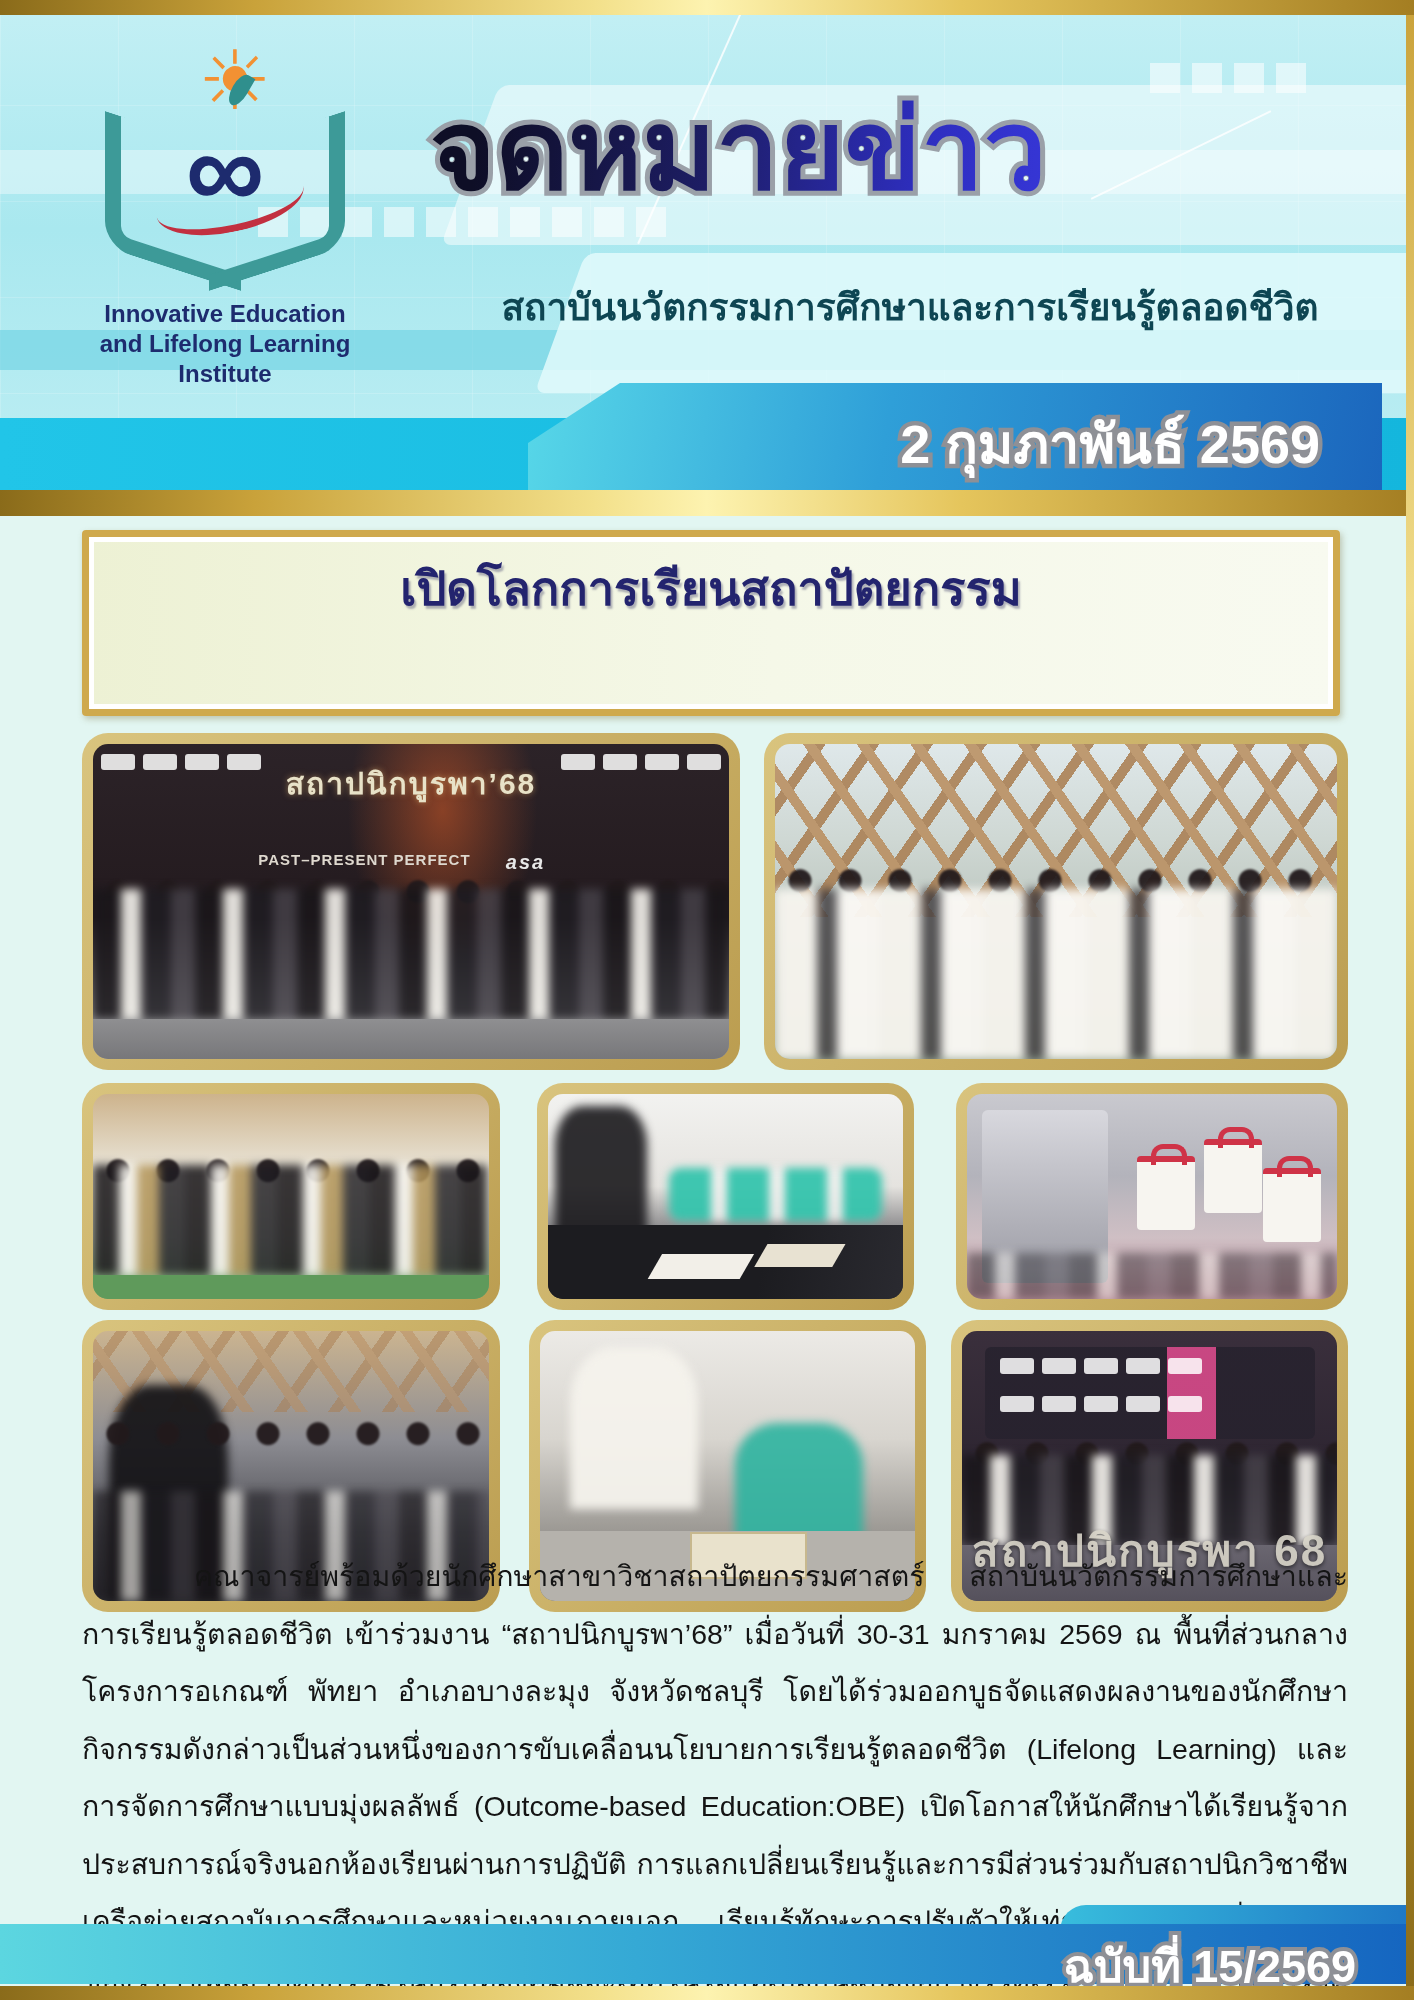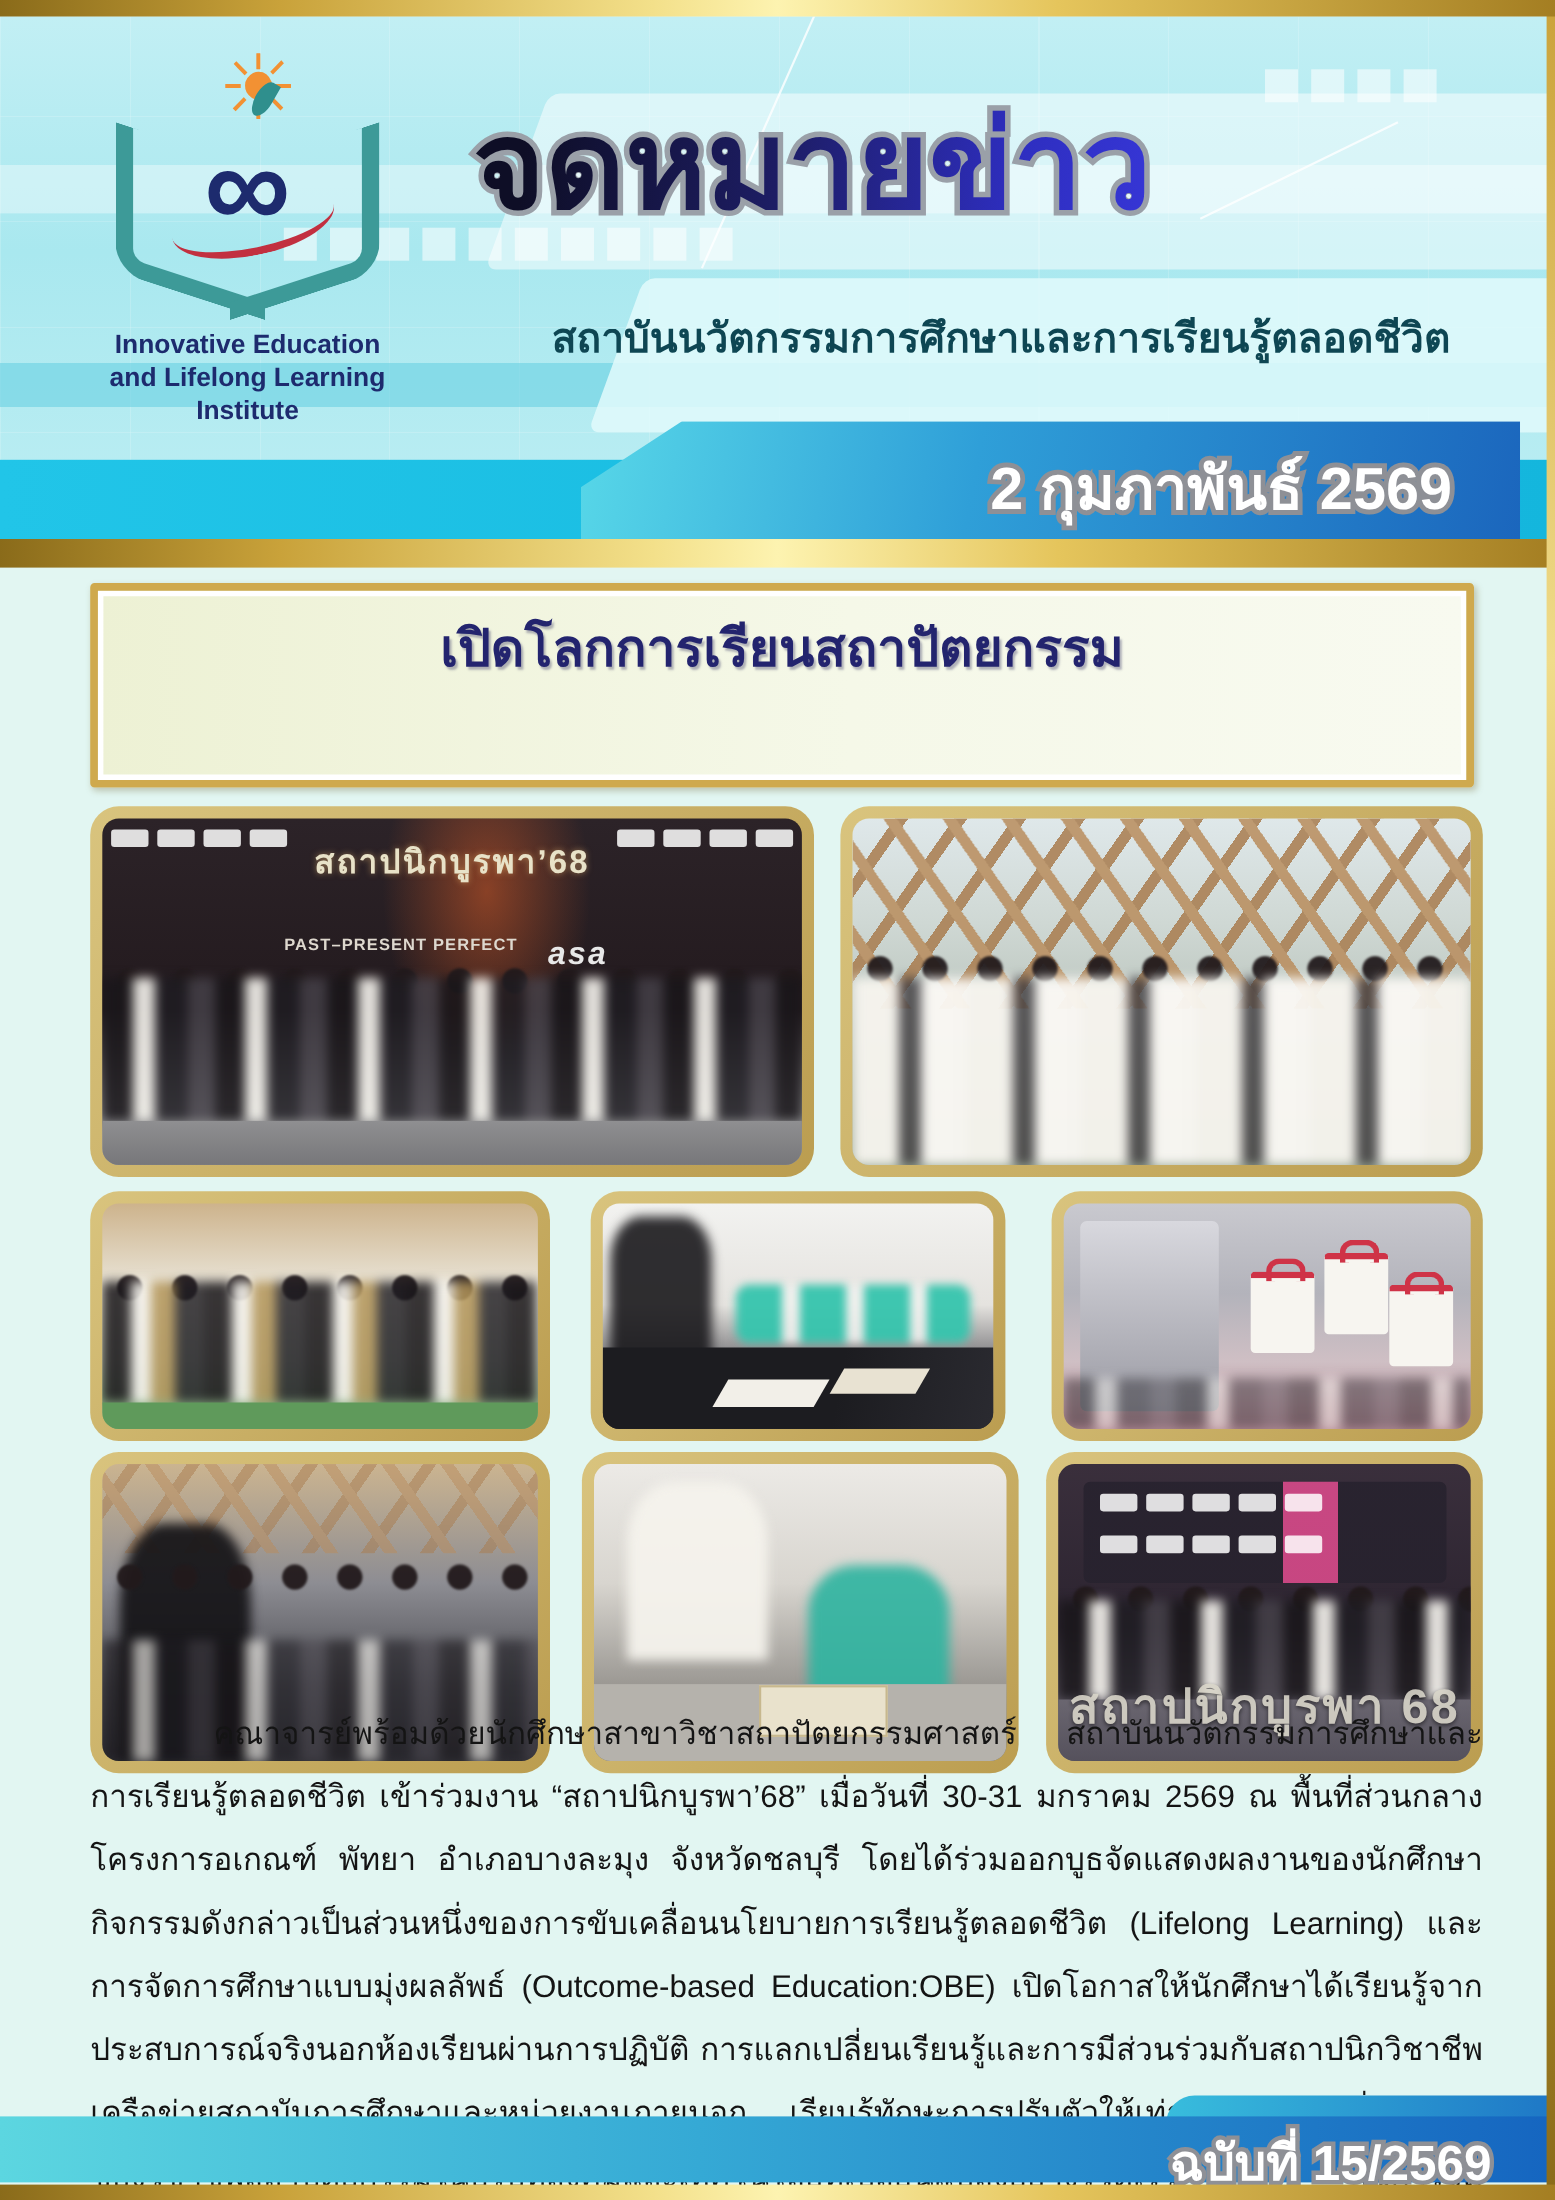--- a/index.html
+++ b/index.html
@@ -85,21 +85,21 @@
   .scene-class{background:linear-gradient(180deg,#f2f2f0 0%,#e5e3df 45%,#56565c 78%,#2a2a2e 100%);}
   .teal-row{position:absolute;left:34%;top:36%;width:60%;height:26%;filter:blur(4px);background:repeating-linear-gradient(90deg,rgba(53,196,173,.95) 0 42px,rgba(240,240,238,.9) 42px 58px);border-radius:12px;}
   .scene-bags{background:linear-gradient(180deg,#c9c9cf 0%,#b3b3bb 40%,#cfbfc4 70%,#b88f9a 100%);}
   .scene-demo{background:linear-gradient(180deg,#cbb490 0%,#8d8d93 40%,#4c4c52 75%,#323238 100%);}
   .scene-model{background:linear-gradient(180deg,#eceae6 0%,#d8d5cf 40%,#9a9792 75%,#6e6b66 100%);}
   .scene-stage{background:linear-gradient(180deg,#3a2f3c 0%,#2c2430 55%,#5a5560 80%,#6e6a74 100%);}
   .stage-banner{position:absolute;left:6%;top:6%;width:88%;height:34%;background:linear-gradient(90deg,#27222e 0 55%,#d84a8a 55% 70%,#27222e 70%);border-radius:6px;opacity:.9;}
   .stage-text{bottom:6%;font-size:44px;color:#d8d4c8;opacity:.9;text-shadow:0 2px 4px rgba(0,0,0,.6);text-align:center;}
   .backdrop-title{top:5%;font-size:30px;color:#e8e2c8;text-shadow:0 0 6px rgba(255,200,120,.5);}
   .backdrop-sub{top:34%;left:26%;width:40%;font-size:15px;color:#ded8ce;text-align:left;letter-spacing:1px;}
-  .backdrop-asa{top:34%;left:58%;width:20%;font-size:29px;color:#e8e8e8;font-style:italic;}
+  .backdrop-asa{top:34%;left:58%;width:20%;font-size:20px;color:#e8e8e8;font-style:italic;}
 
   
   .body-text{position:absolute;left:82px;top:1548px;width:1266px;font-size:28.5px;line-height:2.02;color:#141414;text-align:justify;text-indent:112px;z-index:13;}
 
   
   .footer-tab{position:absolute;left:1060px;top:1905px;width:354px;height:40px;background:linear-gradient(90deg,#38bddd,#1e77c6);border-top-left-radius:26px;z-index:14;}
   .footer-bar{position:absolute;left:0;top:1924px;width:1414px;height:60px;background:linear-gradient(90deg,#5cd6e0 0%,#35a9d5 45%,#1565c0 100%);z-index:15;}
   .footer-text{position:absolute;right:58px;top:6px;font-size:45px;font-weight:bold;}
   .footer-text .back{-webkit-text-stroke:8px #8e9096;}
   .footer-text .front{color:#ffffff;}

